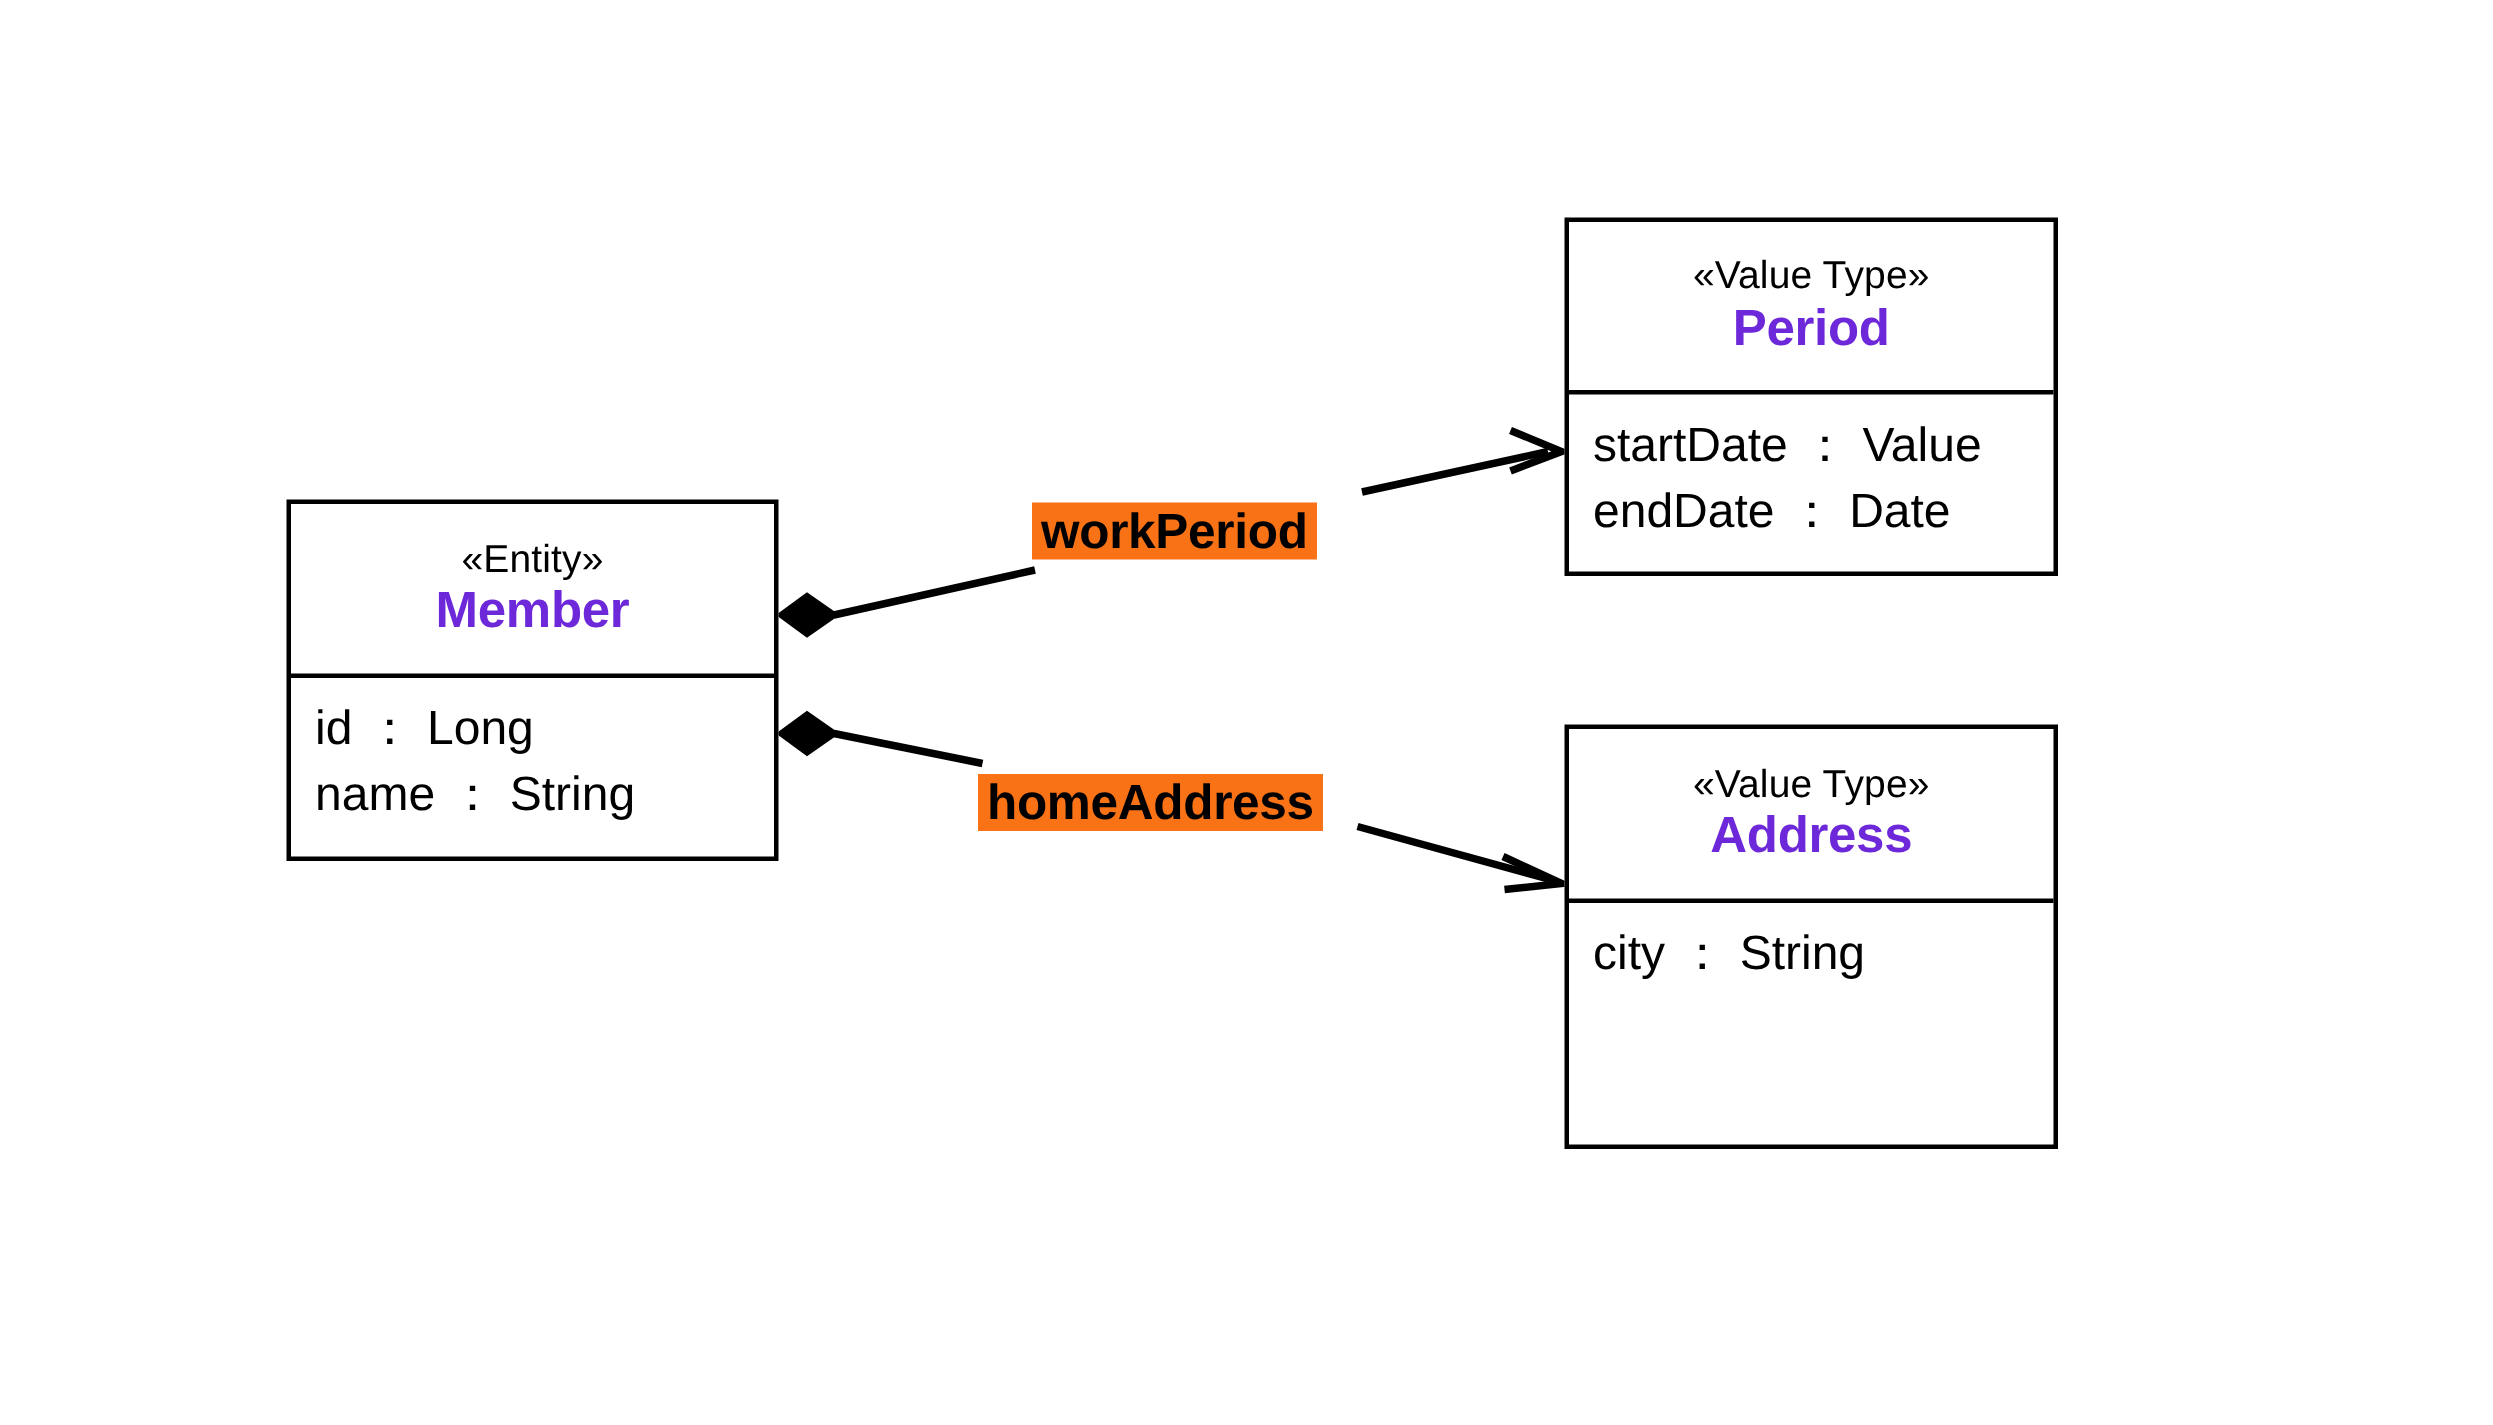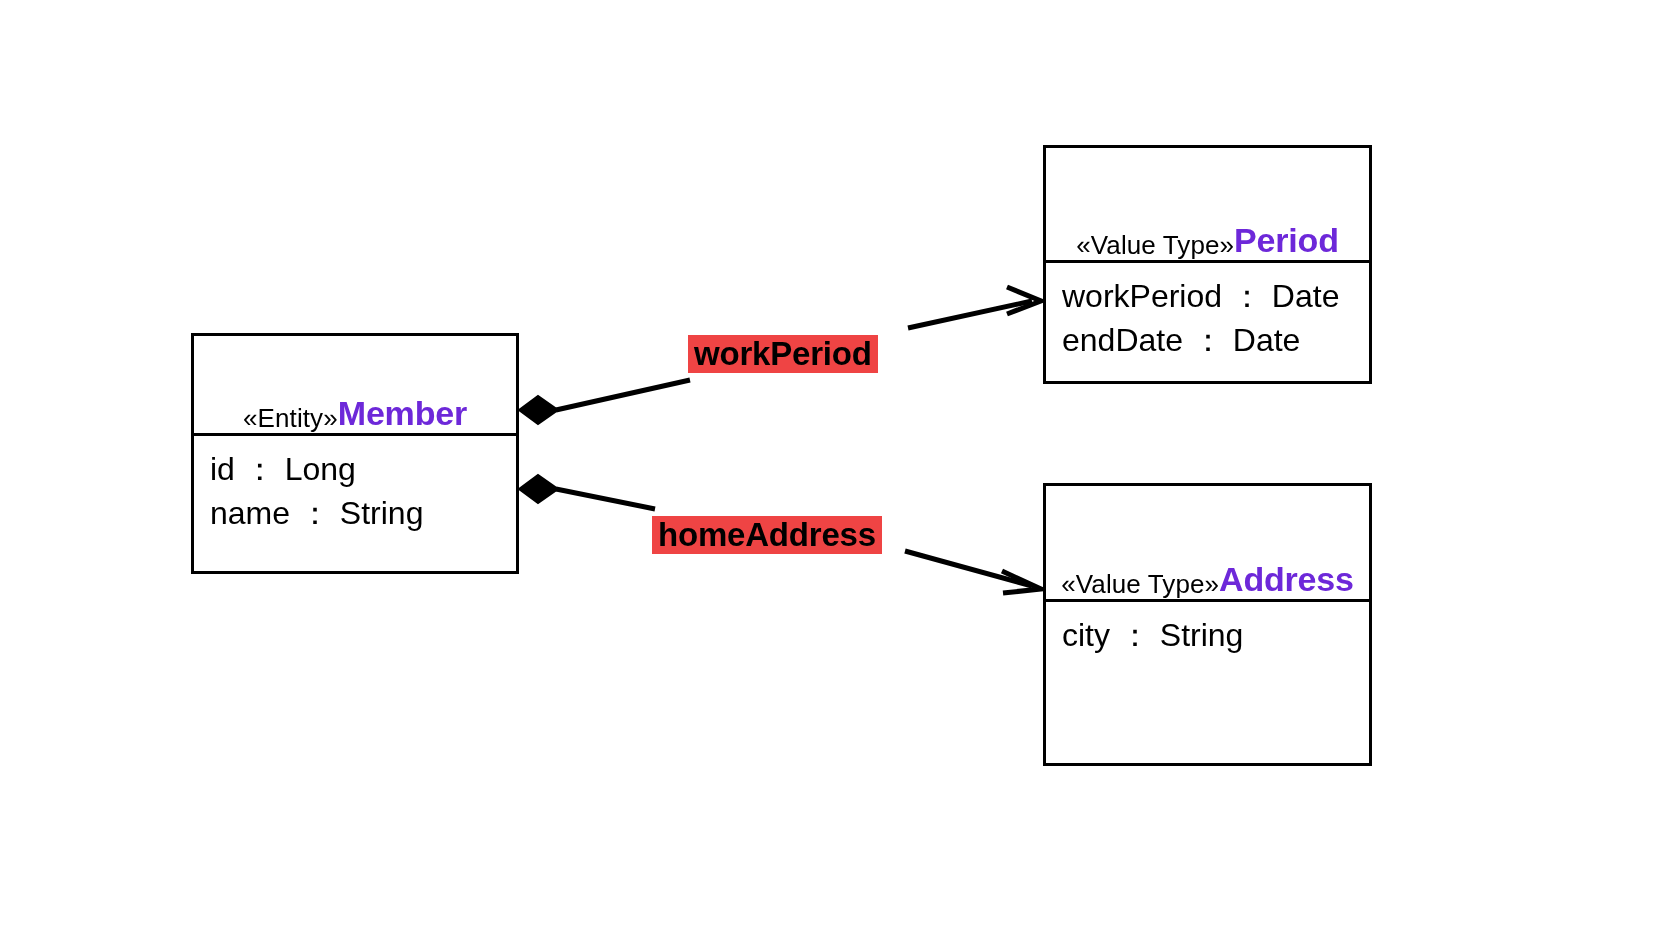--- a/index.html
+++ b/index.html
@@ -26,22 +26,22 @@
     position: absolute;
     box-sizing: border-box;
     background: #ffffff;
     border: 3px solid #000000;
     display: flex;
     flex-direction: column;
   }
   .class-header {
     box-sizing: border-box;
     display: flex;
-    flex-direction: row;
-    align-items: flex-end;
+    flex-direction: column;
+    align-items: center;
     justify-content: center;
     border-bottom: 3px solid #000000;
   }
   .stereotype {
     font-size: 26px;
     color: #000000;
     line-height: 1.12;
     font-weight: 400;
     letter-spacing: 0.1px;
     white-space: nowrap;
@@ -66,21 +66,21 @@
     line-height: 1.36;
     white-space: nowrap;
     font-weight: 400;
   }
   .assoc-label {
     position: absolute;
     font-size: 33px;
     font-weight: 700;
     color: #000000;
     white-space: nowrap;
-    background: #ef4444;
+    background: #f97316;
     padding: 0 6px;
     letter-spacing: -0.2px;
   }
 </style>
 </head>
 <body>
 
 <div id="canvas">
 
   <svg id="diagram-svg" viewBox="0 0 1662 950" xmlns="http://www.w3.org/2000/svg">
@@ -98,37 +98,37 @@
 
     <g>
       <line x1="556" y1="489" x2="655" y2="509" stroke="#000000" stroke-width="5" stroke-linecap="butt"></line>
       <line x1="905" y1="551" x2="1032" y2="586" stroke="#000000" stroke-width="5" stroke-linecap="butt"></line>
       <polygon points="519,489 538,475 558,489 538,503" fill="#000000" stroke="#000000" stroke-width="2"></polygon>
       <polyline points="1002,571 1041,589 1003,593" fill="none" stroke="#000000" stroke-width="5" stroke-linecap="butt" stroke-linejoin="miter"></polyline>
     </g>
   </svg>
 
   <div class="uml-class" style="left:191px; top:333px; width:328px; height:241px;">
-    <div class="class-header" style="height:100px;">
+    <div class="class-header" style="height:116px;">
       <div class="stereotype">«Entity»</div>
       <div class="class-name">Member</div>
     </div>
     <div class="attr-compartment">
       <div class="attr-row">id ： Long</div>
       <div class="attr-row">name ： String</div>
     </div>
   </div>
 
   <div class="uml-class" style="left:1043px; top:145px; width:329px; height:239px;">
     <div class="class-header" style="height:115px;">
       <div class="stereotype">«Value Type»</div>
       <div class="class-name">Period</div>
     </div>
     <div class="attr-compartment">
-      <div class="attr-row">workPeriod ： Date</div>
+      <div class="attr-row">startDate ： Value</div>
       <div class="attr-row">endDate ： Date</div>
     </div>
   </div>
 
   <div class="uml-class" style="left:1043px; top:483px; width:329px; height:283px;">
     <div class="class-header" style="height:116px;">
       <div class="stereotype">«Value Type»</div>
       <div class="class-name">Address</div>
     </div>
     <div class="attr-compartment">

